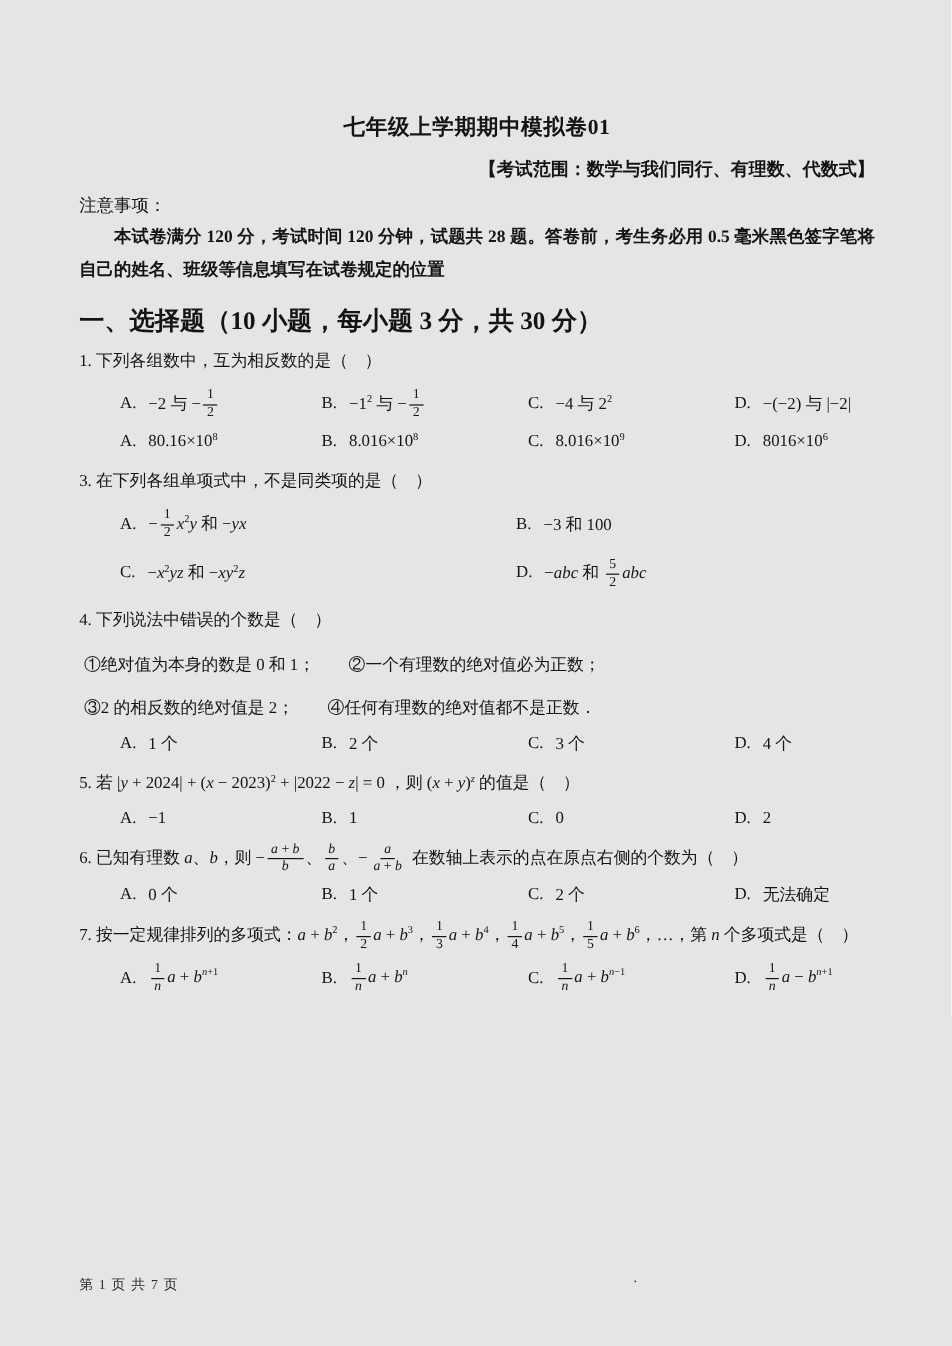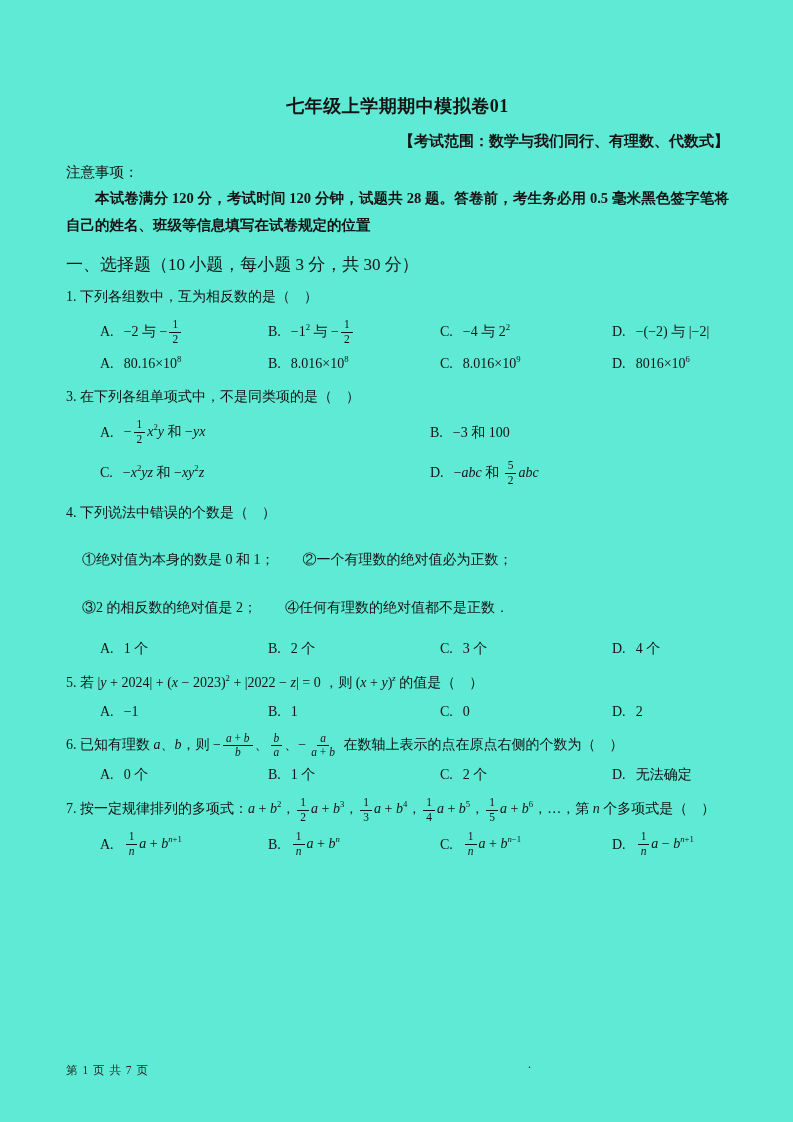--- a/index.html
+++ b/index.html
@@ -1,43 +1,43 @@
 <!DOCTYPE html>
 <html><head>
 <meta charset="utf-8">
 <style>
   html,body{margin:0;padding:0;background:#ffffff;}
   .page{
     position:relative;
     width:793px;height:1122px;
     margin:0 auto;
-    background:#5eead4;
+    background:#e5e5e5;
     box-sizing:border-box;
     padding:94px 64px 0 66px;
     font-family:"Liberation Serif","DejaVu Serif",serif;
     font-size:14px;color:#141414;
     overflow:hidden;
   }
   .title{
     text-align:center;font-weight:bold;font-size:18px;
     margin:0 0 14px 0;letter-spacing:.5px;
   }
   .subtitle{
     text-align:right;font-weight:bold;font-size:15px;
     margin:0 0 8px 0;
   }
   .notice-label{font-weight:normal;font-size:14.5px;line-height:1.8;margin:0;}
   .notice-text{
     font-weight:bold;font-size:14.5px;line-height:1.85;
     text-indent:2em;text-align:justify;margin:0 0 14px 0;
   }
-  .section-heading{font-weight:normal;font-size:17px;margin:8px 0 4px 0;}
+  .section-heading{font-weight:bold;font-size:21px;margin:8px 0 4px 0;}
   .q{margin:0 0 10px 0;}
   .stem{margin:6px 0;line-height:2.15;text-align:justify;}
-  .stmt{margin:16px;line-height:2.3;}
+  .stmt{margin:4px;line-height:2.3;}
   .opts{
     display:grid;
     grid-template-columns:168px 172px 172px auto;
     padding-left:34px;
     margin:4px 0 6px 0;
     align-items:center;
     row-gap:12px;
   }
   .opts.cols2{grid-template-columns:330px auto;}
   .opt{display:flex;align-items:center;white-space:nowrap;}

